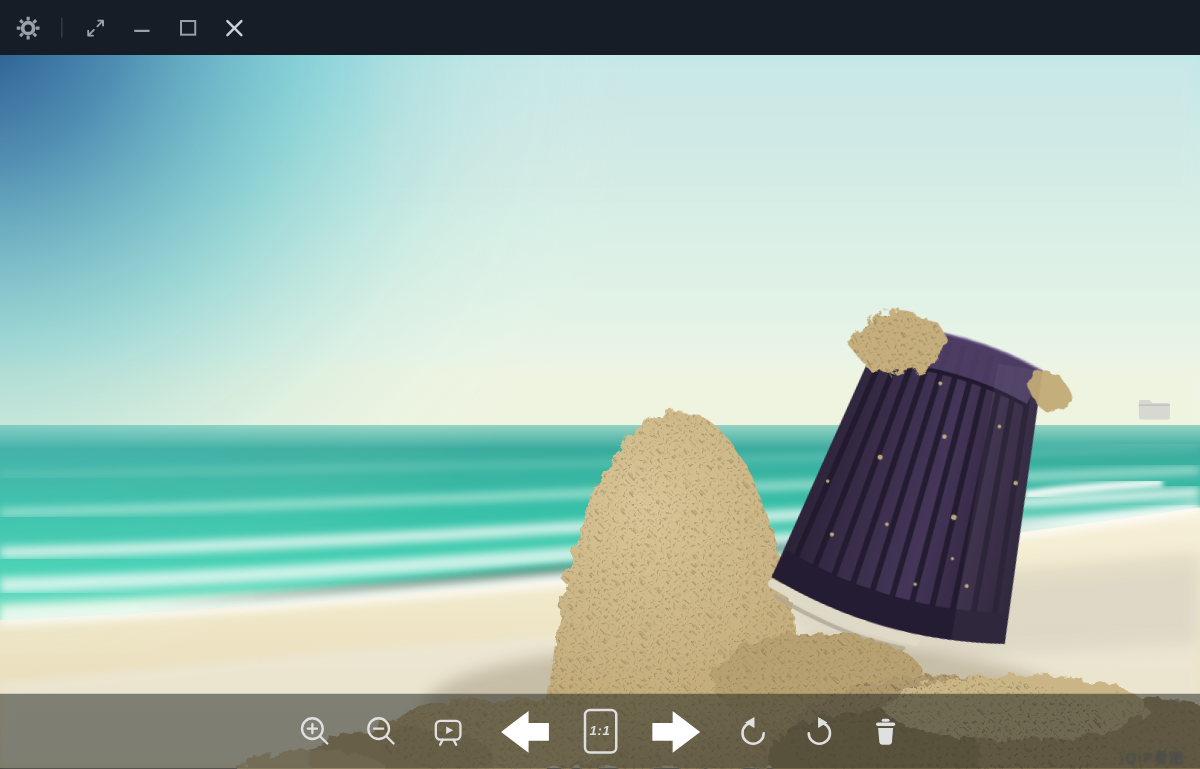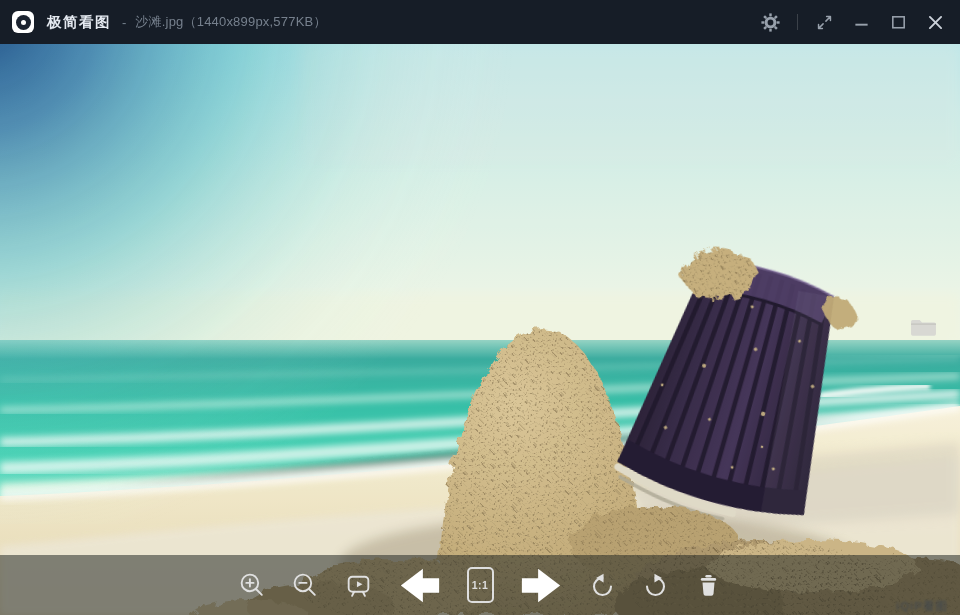--- a/index.html
+++ b/index.html
@@ -37,48 +37,38 @@
     position:absolute; left:0; bottom:0; width:960px; height:60px;
     background:rgba(39,42,39,.55);
     display:flex; align-items:center; justify-content:center; z-index:20;
   }
   .tool-btn { background:none; border:none; padding:0; margin:0 12px;
               display:flex; align-items:center; justify-content:center; cursor:pointer; }
   .tool-btn.arrow { margin:0 13px; }
   .ratio-box {
     min-width:27px; height:19px; border:2px solid #dedede; border-radius:5px;
     color:#dedede; font-size:10.5px; font-weight:bold; letter-spacing:.5px;
-    display:flex; align-items:center; justify-content:center; padding:16px 3px;
+    display:flex; align-items:center; justify-content:center; padding:16px 3px;font-style:italic;
   }
   .folder-btn {
     position:absolute; right:22px; top:50%; transform:translateY(-52%);
     background:none; border:none; padding:0; cursor:pointer; z-index:21;
   }
   .watermark {
     position:absolute; right:12px; bottom:1px; z-index:22;
     color:#3a4450; opacity:.6; font-size:11.5px; font-weight:bold;
     letter-spacing:1px; filter:blur(.9px); pointer-events:none;
   }
 </style>
 </head>
 <body>
 
 <div class="window">
 
   <header class="titlebar">
-    <div class="tb-left">
-      <span class="logo">
-        <span class="logo-ring">
-          <span class="logo-dot"></span>
-        </span>
-      </span>
-      <span class="app-name">极简看图</span>
-      <span class="sep">-</span>
-      <span class="file-info">沙滩.jpg（1440x899px,577KB）</span>
-    </div>
     <div class="tb-right">
       <button class="tb-btn" title="">
         <svg width="21" height="21" viewBox="0 0 24 24" fill="none" stroke="#98a1ac">
           <circle cx="12" cy="12" r="5" stroke-width="3.4"></circle>
           <g stroke-width="2.8">
             <line x1="12" y1="1.6" x2="12" y2="5"></line>
               <line x1="12" y1="19" x2="12" y2="22.4"></line>
             <line x1="1.6" y1="12" x2="5" y2="12"></line>
               <line x1="19" y1="12" x2="22.4" y2="12"></line>
             <line x1="4.7" y1="4.7" x2="7.1" y2="7.1"></line>

